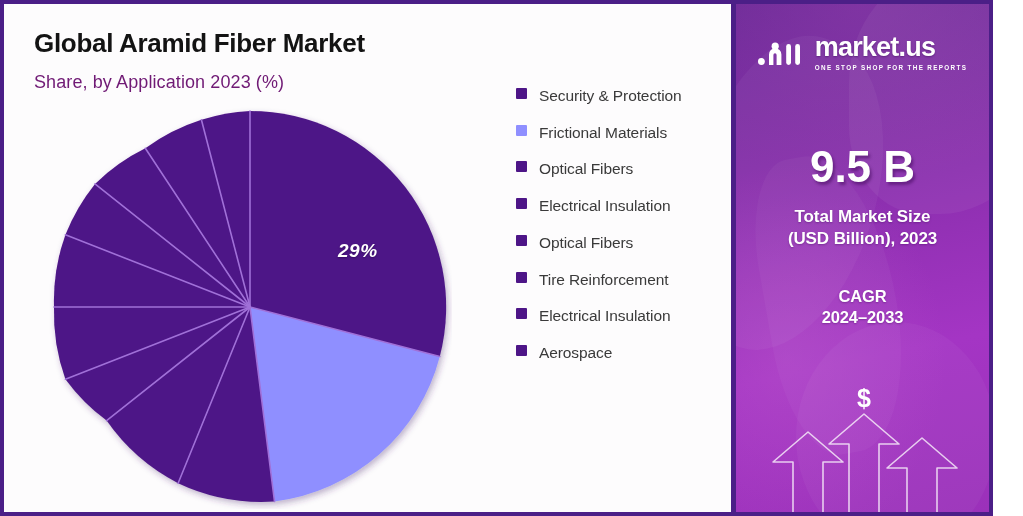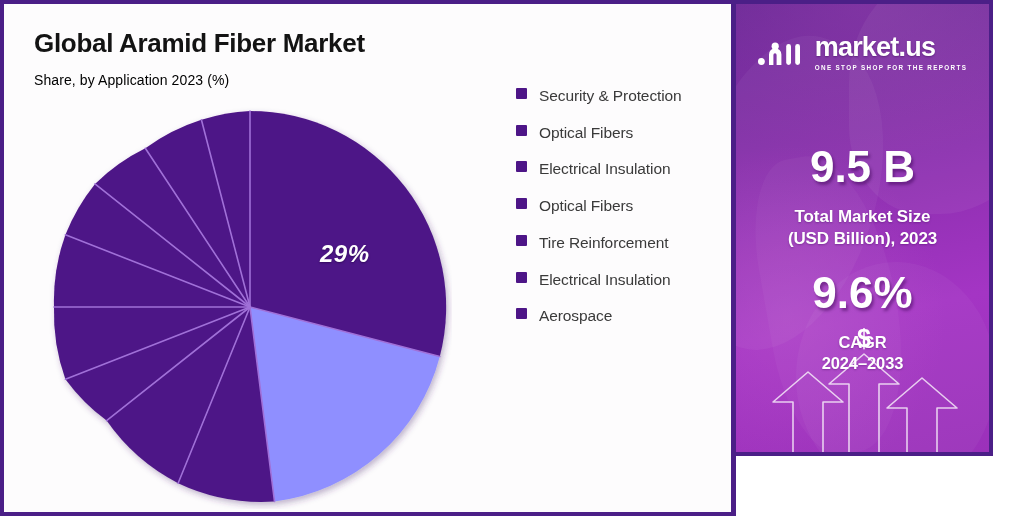--- a/index.html
+++ b/index.html
@@ -39,42 +39,42 @@
     font-weight: 700;
     color: #131313;
     letter-spacing: -0.3px;
     white-space: nowrap;
   }
 
   #chart-subtitle {
     position: absolute;
     left: 30px;
     top: 68px;
-    font-size: 14px;
+    font-size: 18px;
     font-weight: 400;
-    color: #000000;
+    color: #701a75;
     letter-spacing: 0.1px;
     white-space: nowrap;
   }
 
   
   #pie-wrap {
     position: absolute;
     left: 44px;
     top: 101px;
     width: 404px;
     height: 404px;
   }
   #pie-svg { display: block; width: 404px; height: 404px; }
 
   #pie-label-29 {
     position: absolute;
-    left: 272px;
+    left: 290px;
     top: 135px;
-    font-size: 24px;
+    font-size: 19px;
     font-weight: 700;
     font-style: italic;
     color: #ffffff;
     letter-spacing: 0.5px;
     text-shadow: 0 1px 2px rgba(30,0,60,.55);
     pointer-events: none;
   }
 
   
   #legend {
@@ -102,21 +102,21 @@
     font-weight: 400;
     color: #3a3a3a;
     line-height: 1.53;
     letter-spacing: -0.1px;
   }
 
   
   #stats-panel {
     position: relative;
     width: 257px;
-    height: 456px;
+    height: 516px;
     overflow: hidden;
     background:
       radial-gradient(ellipse 150% 60% at 50% 0%,  rgba(140,60,170,.55) 0%, rgba(140,60,170,0) 60%),
       radial-gradient(ellipse 90% 55% at 20% 70%,  rgba(190,90,205,.40) 0%, rgba(190,90,205,0) 70%),
       linear-gradient(168deg, #6b2a96 0%, #8b2fae 38%, #a435c4 68%, #9b31ba 100%);
     border: 4px solid #4b1f87;
     border-left: none;
   }
   
   .blob {
@@ -253,20 +253,24 @@
       <span id="pie-label-29">29%</span>
     </div>
 
     <div id="legend">
 
       <div class="legend-item">
         <span class="legend-swatch" style="background:#4d1587"></span>
         <span class="legend-label">Security &amp; Protection</span>
       </div>
 
+      <div class="legend-item">
+        <span class="legend-swatch" style="background:#8f8fff"></span>
+        <span class="legend-label">Frictional Materials</span>
+      </div>
 
       <div class="legend-item">
         <span class="legend-swatch" style="background:#4d1587"></span>
         <span class="legend-label">Optical Fibers</span>
       </div>
 
       <div class="legend-item">
         <span class="legend-swatch" style="background:#4d1587"></span>
         <span class="legend-label">Electrical Insulation</span>
       </div>
@@ -317,21 +321,20 @@
 
     <div class="stat-block" id="stat-market-size">
       <div class="stat-value">9.5 B</div>
       <div class="stat-caption">
         <span>Total Market Size</span><br>
         <span>(USD Billion), 2023</span>
       </div>
     </div>
 
     <div class="stat-block" id="stat-cagr">
-      <div class="stat-value">9.6%</div>
       <div class="stat-caption">
         <span>CAGR</span><br>
         <span>2024–2033</span>
       </div>
     </div>
 
     <svg id="arrows-graphic" viewBox="0 0 257 130">
       <g fill="none" stroke="#ffffff" stroke-opacity="0.75" stroke-width="1.6" stroke-linejoin="round">
         <path d="M57,130 L57,80 L37,80 L72,50 L107,80 L87,80 L87,130"></path>
         <path d="M113,130 L113,62 L93,62 L128,32 L163,62 L143,62 L143,130"></path>

